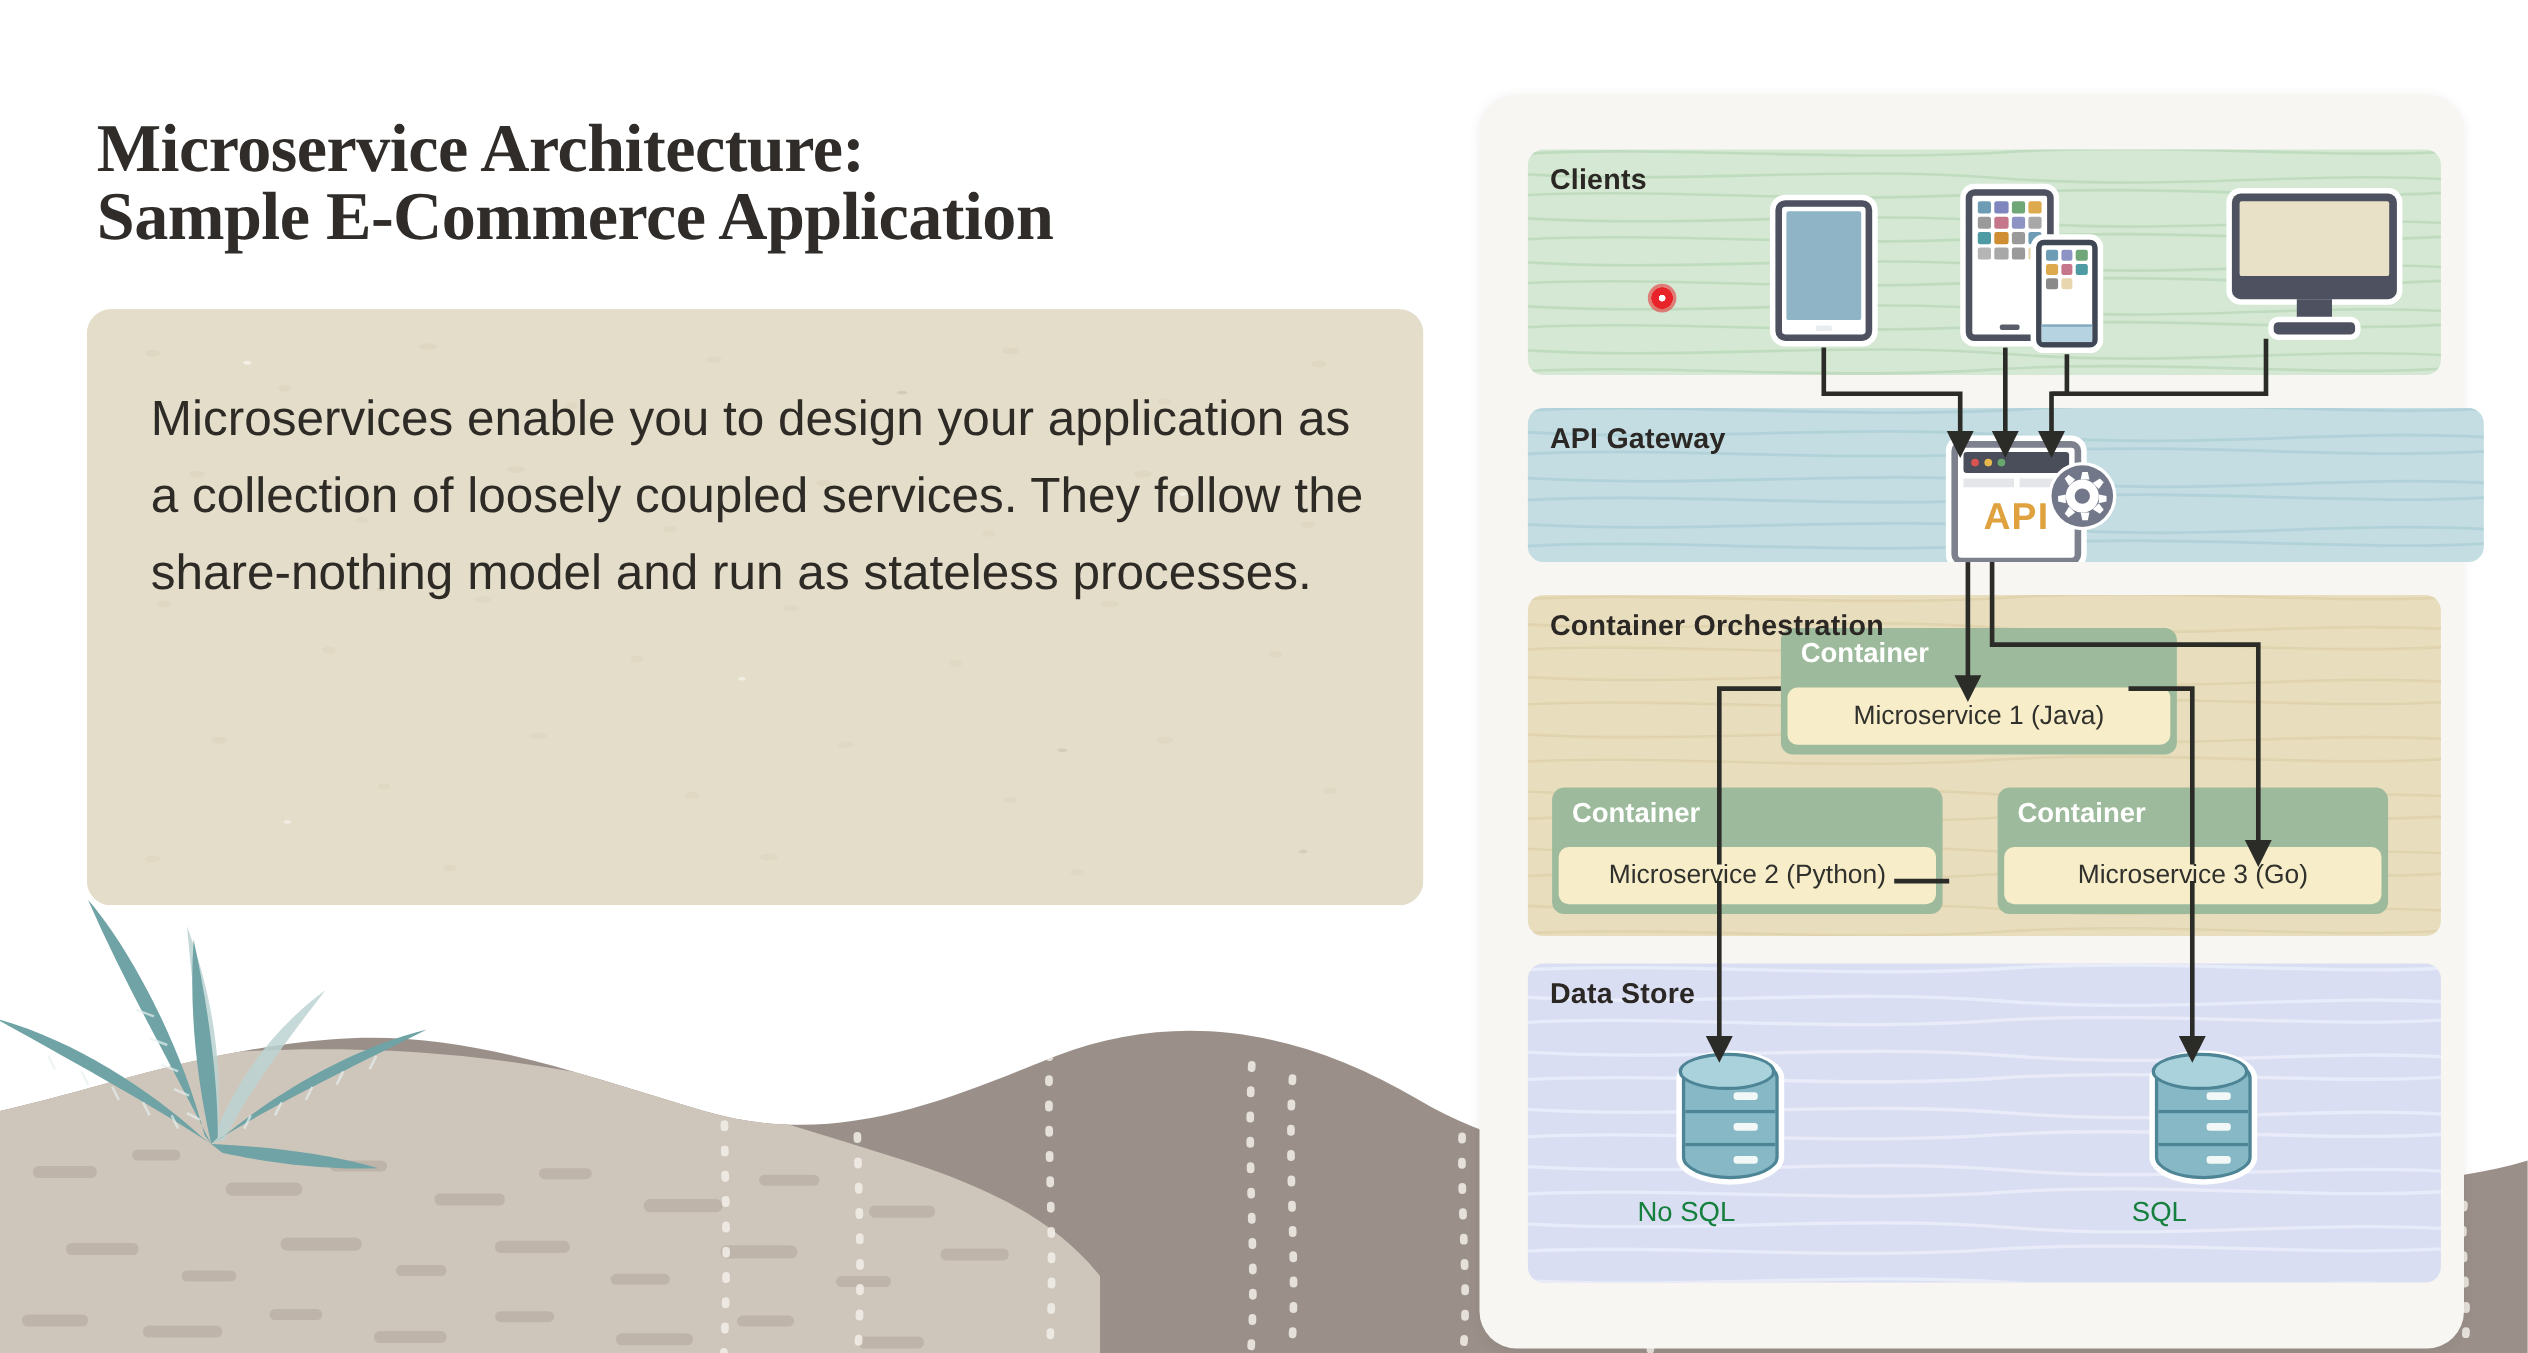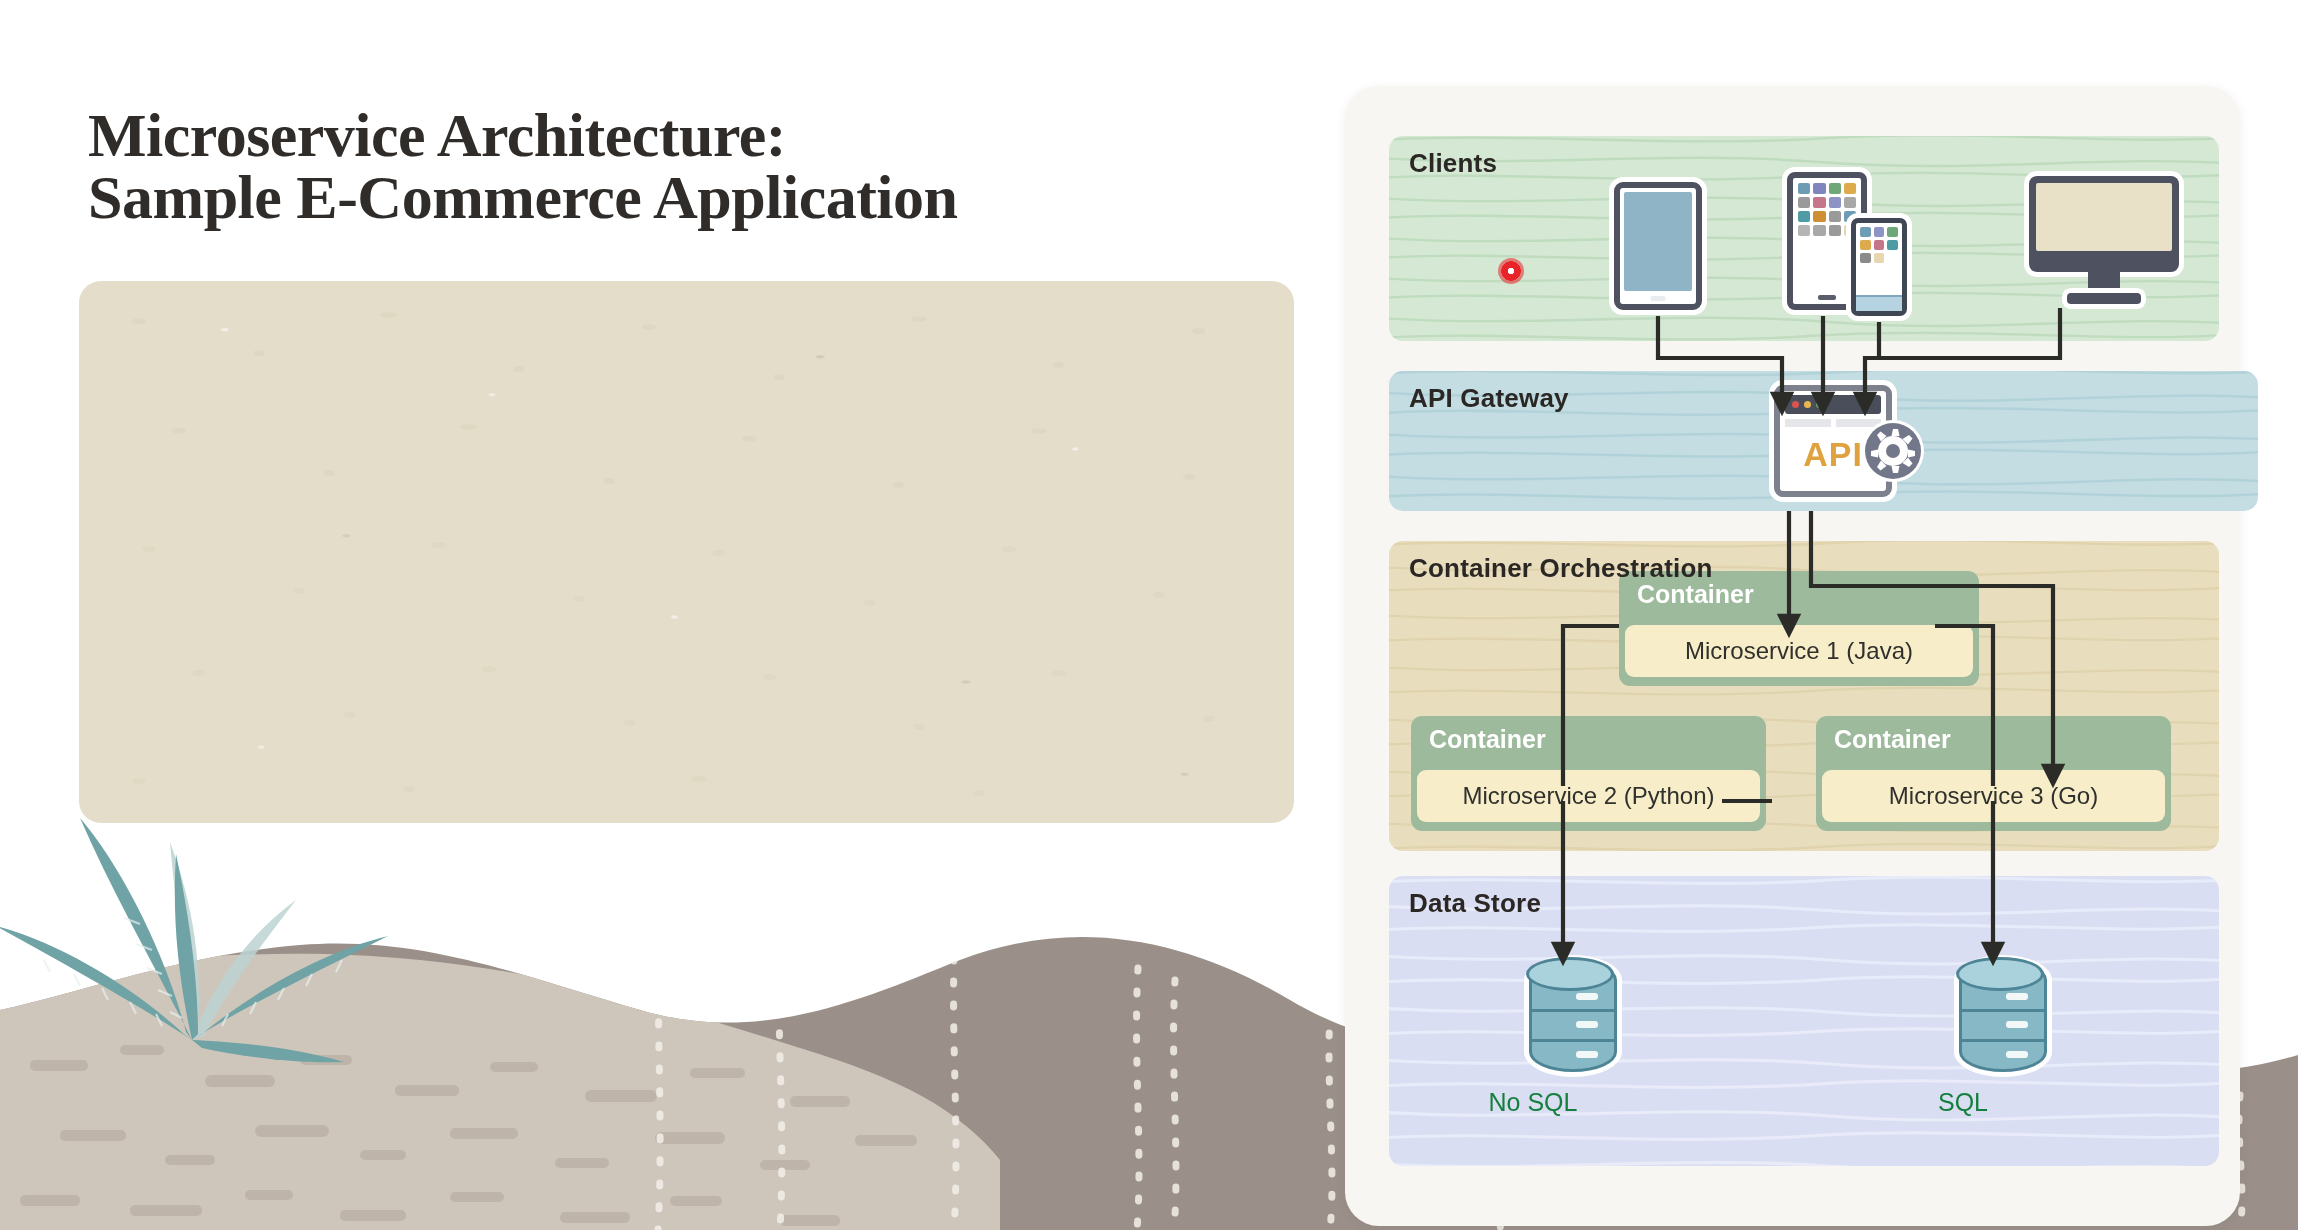--- a/index.html
+++ b/index.html
@@ -206,21 +206,21 @@
     width: 26px; height: 26px;
     border-radius: 50%;
     background: radial-gradient(circle, #ffffff 0 16%, #e8242a 18% 52%, rgba(232,36,42,.55) 54% 72%, rgba(232,36,42,0) 76%);
     z-index: 20;
     pointer-events: none;
   }
 
   
   #api-icon {
     position: absolute;
-    left: 385px; top: 14px;
+    left: 385px; top: 30px;
     width: 118px; height: 112px;
     background: #fff; border: 6px solid #7d818e;
     border-radius: 9px;
     box-shadow: 0 0 0 5px #fff;
     box-sizing: border-box;
   }
   #api-icon .titlebar {
     position: absolute; left: 5px; right: 5px; top: 4px; height: 19px;
     background: #4a4e5a; border-radius: 3px;
     display: flex; align-items: center; gap: 5px; padding-left: 7px;
@@ -438,20 +438,21 @@
           <ellipse cx="840" cy="446" rx="6" ry="3"></ellipse>
         <ellipse cx="980" cy="392" rx="8" ry="3"></ellipse>
           <ellipse cx="1130" cy="438" rx="6" ry="3"></ellipse>
         <ellipse cx="60" cy="500" rx="7" ry="3"></ellipse>
           <ellipse cx="330" cy="508" rx="6" ry="3"></ellipse>
         <ellipse cx="620" cy="498" rx="8" ry="3"></ellipse>
           <ellipse cx="900" cy="512" rx="6" ry="3"></ellipse>
       </g>
     </svg>
     <div id="summary-text">
+      <p>Microservices enable you to design your application as a collection of loosely coupled services. They follow the share-nothing model and run as stateless processes.</p>
     </div>
   </div>
 </div>
 
 <div id="diagram-card">
 
   <div class="band" id="band-clients">
     <svg class="wavetex" viewBox="0 0 850 225" preserveAspectRatio="none">
       <g stroke="#b6d4b5" stroke-width="2.4" fill="none" opacity="0.75">
         <path d="M0,14 C140,6 300,22 450,12 C600,3 740,20 860,11"></path>

